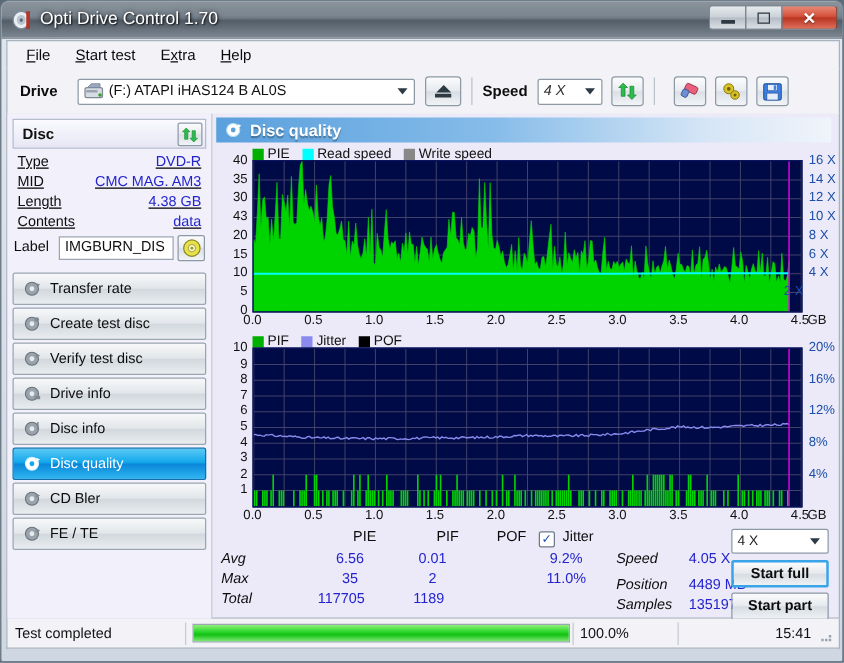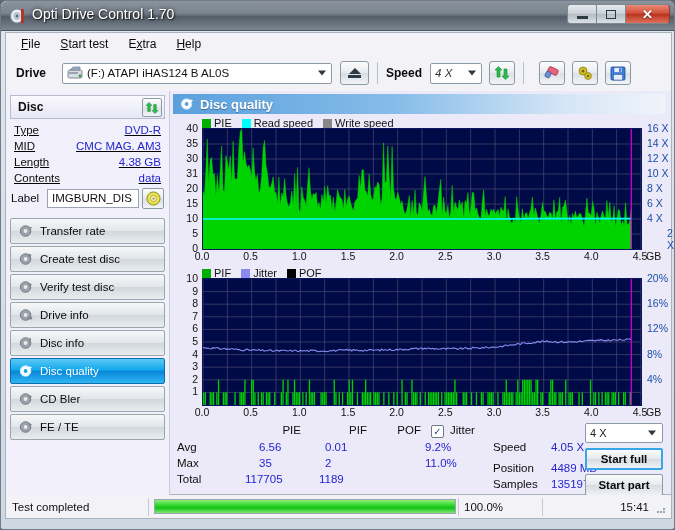--- a/index.html
+++ b/index.html
@@ -171,22 +171,22 @@
   .legend .sw { width:9px; height:9px; display:inline-block; }
   .legend .grp { display:flex; align-items:center; gap:3px; margin-right:6px; }
 
   .chart-box { position:absolute; background:#000a46; border:1px solid #0b1560; }
   .ax-lab { position:absolute; font-size:10.5px; color:#111; }
   .ax-lab.right { color:#1b4ea8; }
 
   
   #stats { position:absolute; left:4px; top:333px; width:492px; height:64px; font-size:11.5px; }
   #stats .hdr { position:absolute; color:#0d0d0d; }
-  #stats .cell { position:absolute; color:#2424cf; text-align:left; }
-  #stats .rlab { position:absolute; color:#0d0d0d; }
+  #stats .cell { position:absolute; color:#2424cf; text-align:center; }
+  #stats .rlab { position:absolute; color:#0d0d0d;font-style:italic; }
   .chk {
     position:absolute; width:13px; height:13px; background:#fff;
     border:1px solid #6c7b88; border-radius:2px;
     display:flex; align-items:center; justify-content:center;
     font-size:10px; color:#1b4ea8; line-height:1;
   }
   .sp-combo {
     position:absolute; width:78px; height:20px; background:#fff;
     border:1px solid #8d9aa6; border-radius:2px;
     font-size:11px; color:#222; display:flex; align-items:center; padding-left:4px;
@@ -534,25 +534,25 @@
             <path d="M 0.0 90.0 L 48.7 90.0 L 97.3 90.0 L 146.0 90.0 L 194.7 90.0 L 243.3 90.0 L 292.0 90.0 L 340.7 89.6 L 389.3 89.6 L 428.3 89.6" fill="none" stroke="#00ffff" stroke-width="1.6"></path>
             <line x1="428.2666666666667" y1="0" x2="428.2666666666667" y2="120" stroke="#e000e0" stroke-width="1.2"></line>
           </svg>
       </div>
       <div id="pie-axes">
           <div class="ax-lab" style="left: 2px; width: 27px; text-align: right; top: 151px;">0</div>
           <div class="ax-lab" style="left: 2px; width: 27px; text-align: right; top: 136px;">5</div>
           <div class="ax-lab" style="left: 2px; width: 27px; text-align: right; top: 121px;">10</div>
           <div class="ax-lab" style="left: 2px; width: 27px; text-align: right; top: 106px;">15</div>
           <div class="ax-lab" style="left: 2px; width: 27px; text-align: right; top: 91px;">20</div>
-          <div class="ax-lab" style="left: 2px; width: 27px; text-align: right; top: 76px;">31</div>
+          <div class="ax-lab" style="left: 2px; width: 27px; text-align: right; top: 76px;">43</div>
           <div class="ax-lab" style="left: 2px; width: 27px; text-align: right; top: 61px;">30</div>
           <div class="ax-lab" style="left: 2px; width: 27px; text-align: right; top: 46px;">35</div>
           <div class="ax-lab" style="left: 2px; width: 27px; text-align: right; top: 31px;">40</div>
-          <div class="ax-lab right" style="left: 498px; top: 136px;">2 X</div>
+          <div class="ax-lab right" style="left: 458px; top: 136px;">2 X</div>
           <div class="ax-lab right" style="left: 478px; top: 121px;">4 X</div>
           <div class="ax-lab right" style="left: 478px; top: 106px;">6 X</div>
           <div class="ax-lab right" style="left: 478px; top: 91px;">8 X</div>
           <div class="ax-lab right" style="left: 478px; top: 76px;">10 X</div>
           <div class="ax-lab right" style="left: 478px; top: 61px;">12 X</div>
           <div class="ax-lab right" style="left: 478px; top: 46px;">14 X</div>
           <div class="ax-lab right" style="left: 478px; top: 31px;">16 X</div>
           <div class="ax-lab" style="left: 22px; top: 159px; width: 22px; text-align: center;">0.0</div>
           <div class="ax-lab" style="left: 70.6667px; top: 159px; width: 22px; text-align: center;">0.5</div>
           <div class="ax-lab" style="left: 119.333px; top: 159px; width: 22px; text-align: center;">1.0</div>

